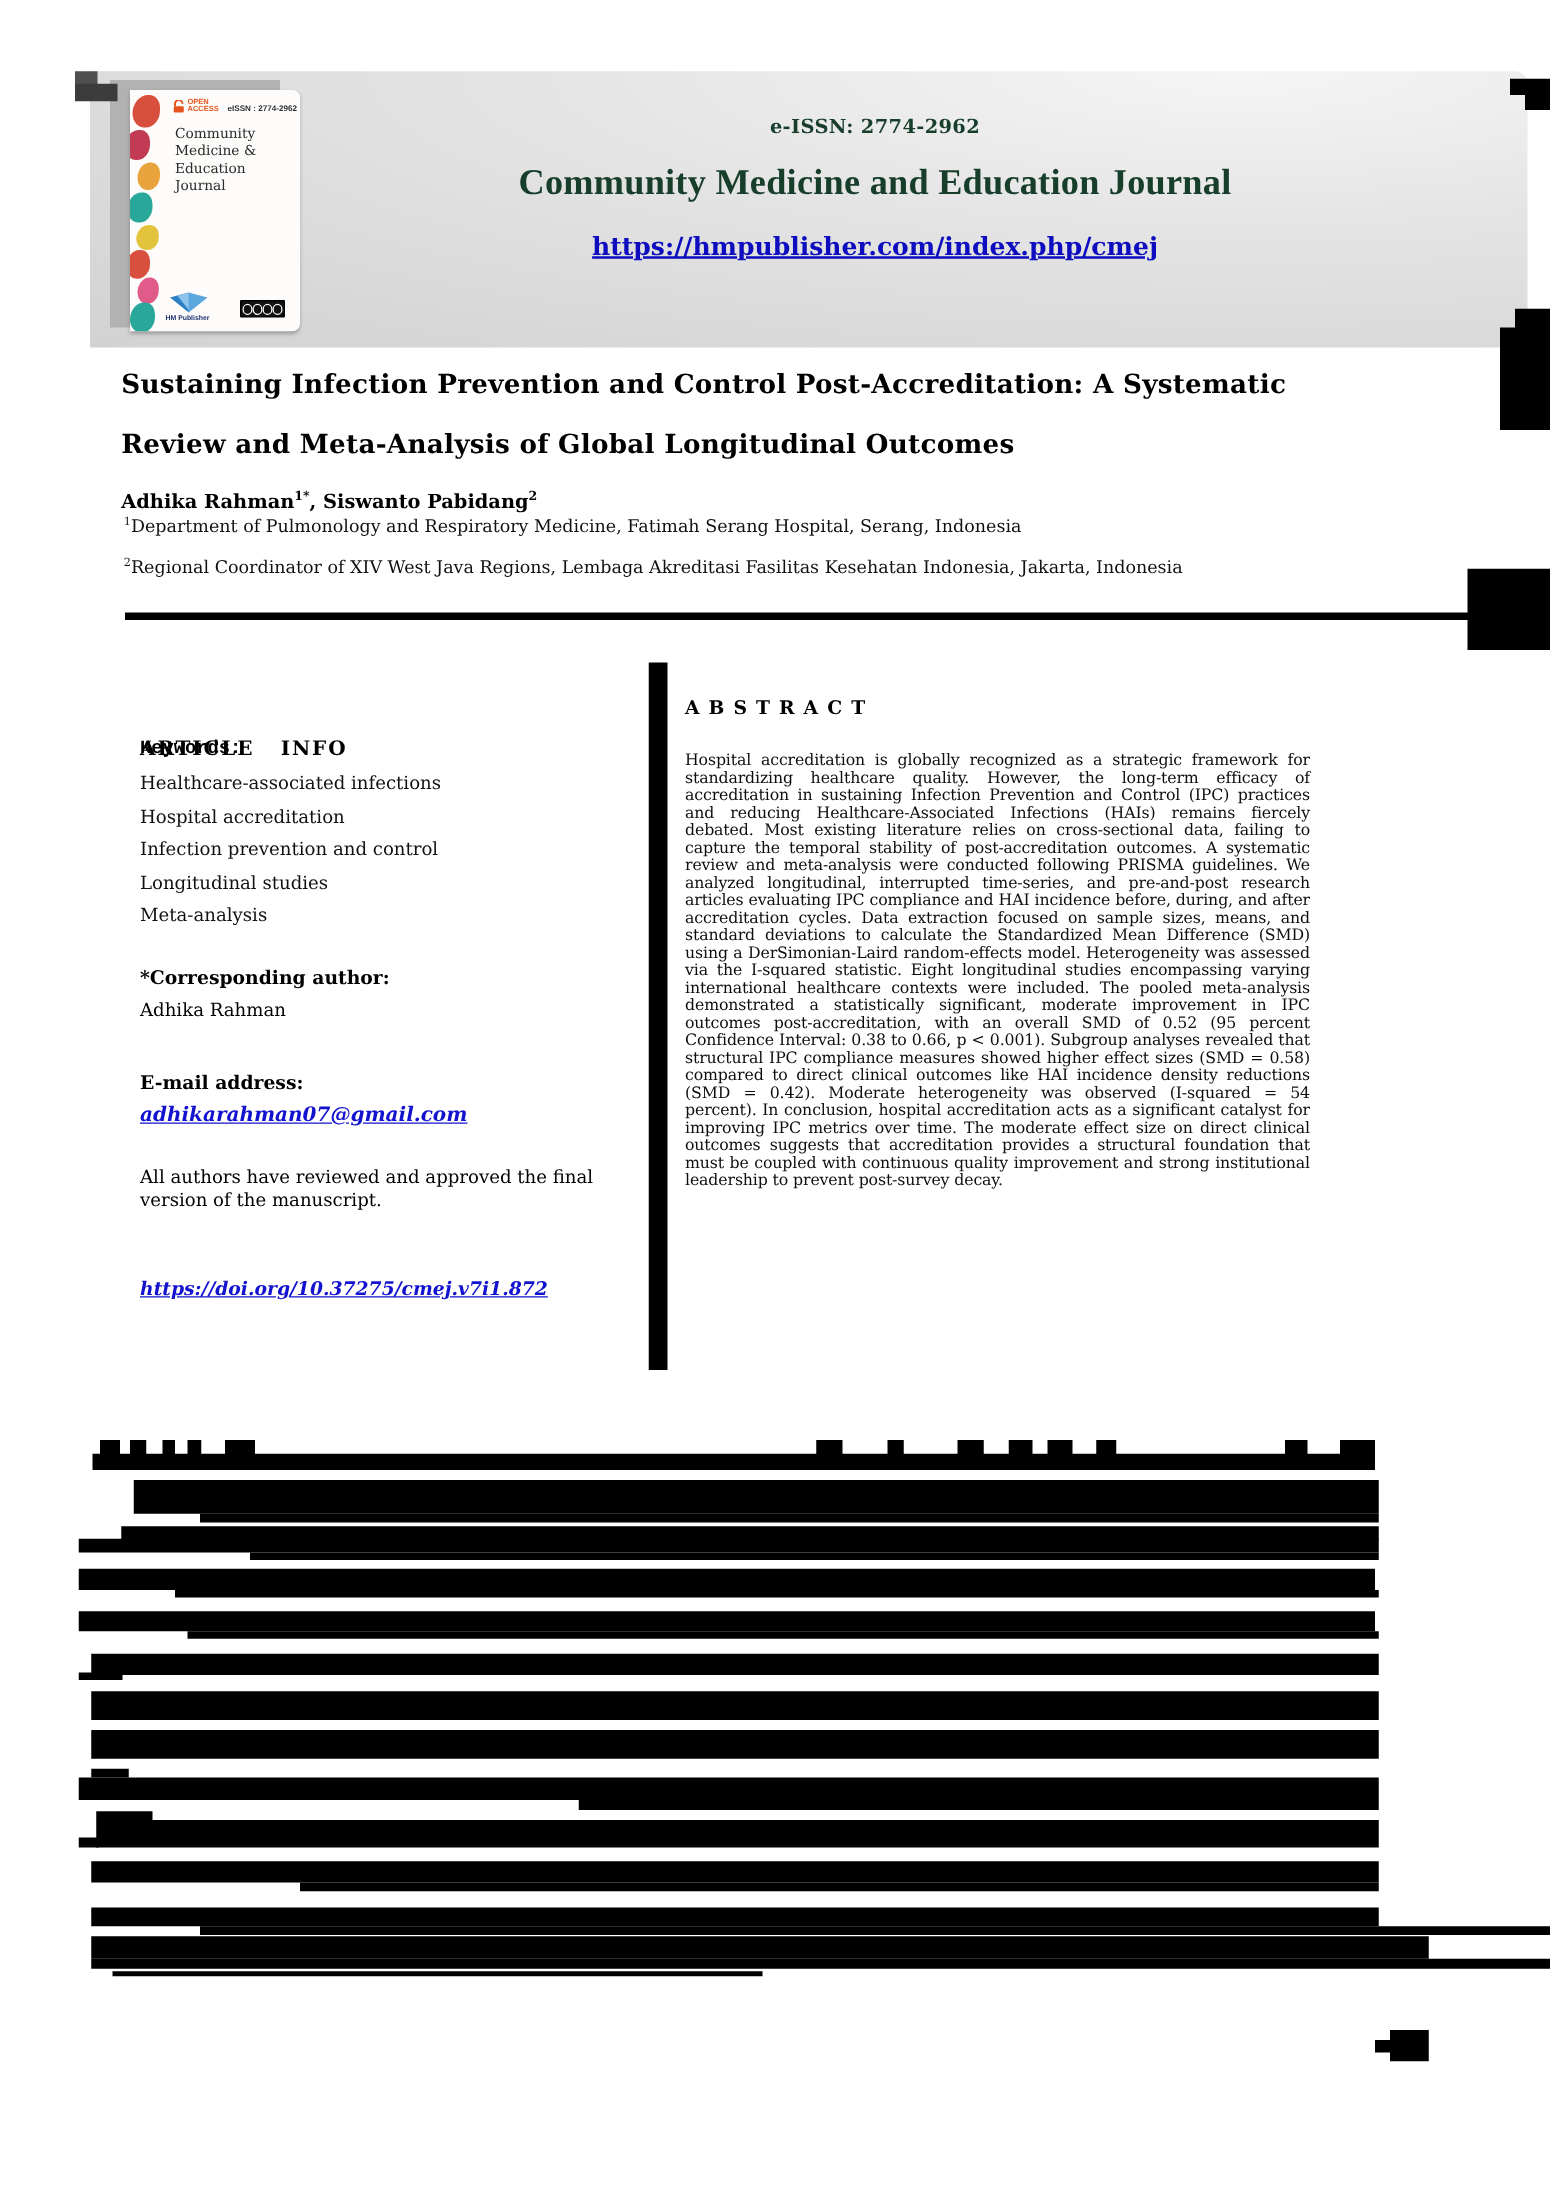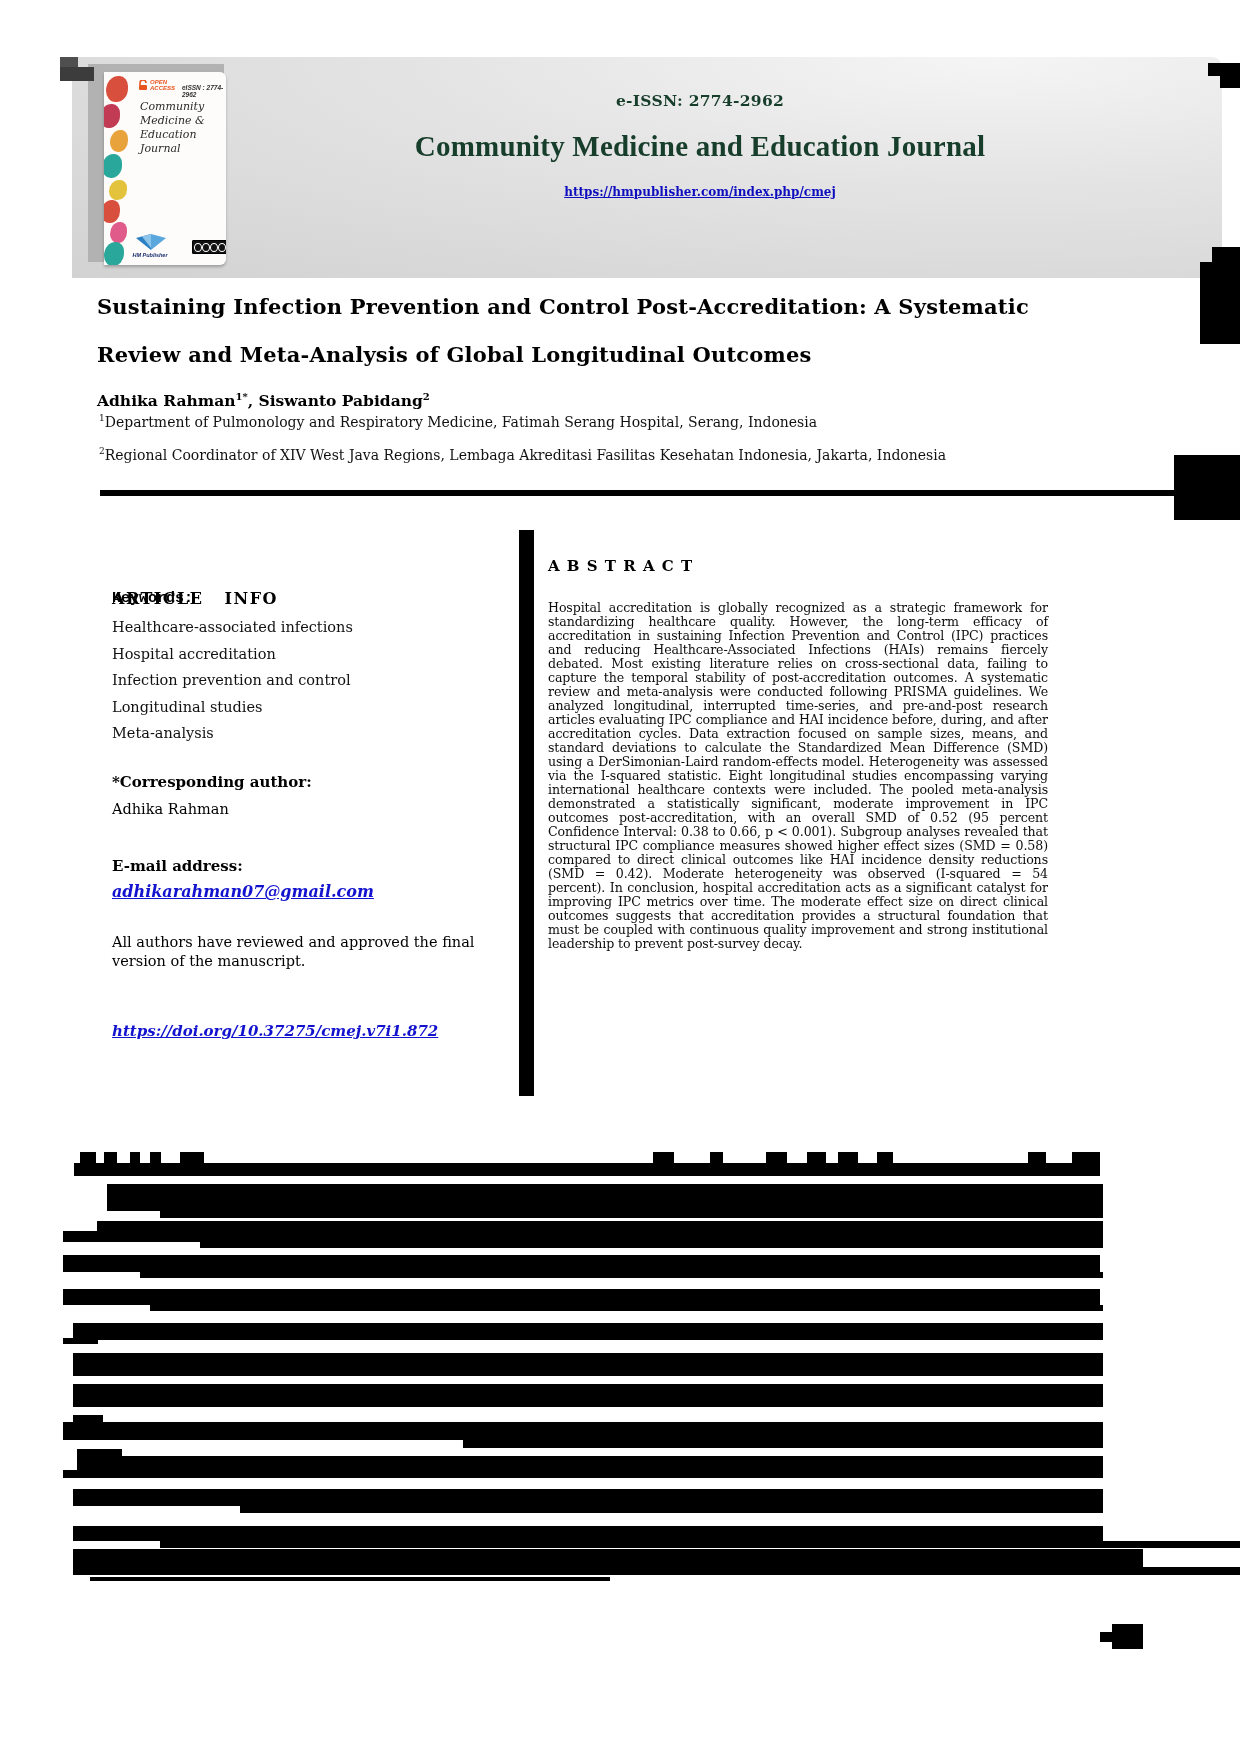--- a/index.html
+++ b/index.html
@@ -12,27 +12,27 @@
     position:absolute;left:72px;top:57px;width:1150px;height:221px;
     background:radial-gradient(130% 150% at 80% 0%, #f5f5f5 0%, #e4e4e4 38%, #d8d8d8 72%, #cfcfcf 100%);
     border-radius:0 10px 10px 0;
   }
   .header-text{
     position:absolute;left:250px;top:57px;width:900px;height:221px;text-align:center;
   }
   .eissn{margin-top:34px;font-size:15.5px;font-weight:bold;letter-spacing:.3px;}
   .journal-name{margin-top:20px;font-size:29px;font-weight:bold;letter-spacing:.2px;font-family:Liberation Serif, serif;}
   .journal-abbr{margin-top:29px;font-size:19px;font-weight:bold;letter-spacing:1px;}
-  .journal-url{margin-top:22px;font-size:12px;font-weight:bold;}
+  .journal-url{margin-top:22px;font-size:20px;font-weight:bold;}
   .journal-url a{color:#0d0dbf;text-decoration:underline;}
   
   .cover-shadow{position:absolute;left:88px;top:64px;width:136px;height:198px;background:#b2b2b2;}
   .cover{
-    position:absolute;left:104px;top:72px;width:122px;height:193px;background:#fdfcfa;
-    border-radius:0 6px 6px 0;box-shadow:0 2px 3px rgba(0,0,0,.25);overflow:hidden;font-style:italic;
+    position:absolute;left:104px;top:72px;width:136px;height:193px;background:#fdfcfa;
+    border-radius:0 6px 6px 0;box-shadow:0 2px 3px rgba(0,0,0,.25);overflow:hidden;
   }
   .cover .blob{position:absolute;border-radius:60% 40% 55% 45%;}
   .cover-oa{position:absolute;left:34px;top:7px;display:flex;align-items:center;}
   .oa-text{font-family:"Liberation Sans",sans-serif;font-weight:bold;font-size:6px;line-height:6px;color:#e8541e;margin-left:2px;}
   .cover-eissn{position:absolute;left:78px;top:12px;font-family:"Liberation Sans",sans-serif;font-weight:bold;font-size:6.5px;color:#333;}
   .cover-title{position:absolute;left:36px;top:28px;width:95px;font-size:11px;line-height:14px;color:#2b2b2b;}
   .pub-book{position:absolute;left:28px;top:158px;}
   .pub-name{position:absolute;left:24px;top:180px;width:44px;text-align:center;font-family:"Liberation Sans",sans-serif;font-weight:bold;font-size:5.5px;color:#1a2e6e;}
   .cc-badge{position:absolute;left:88px;top:168px;width:32px;height:12px;background:#111;border:1px solid #000;border-radius:1px;display:flex;align-items:center;justify-content:space-around;padding:0 1px;}
   .cc-badge i{width:7px;height:7px;border:1px solid #fff;border-radius:50%;display:block;}

